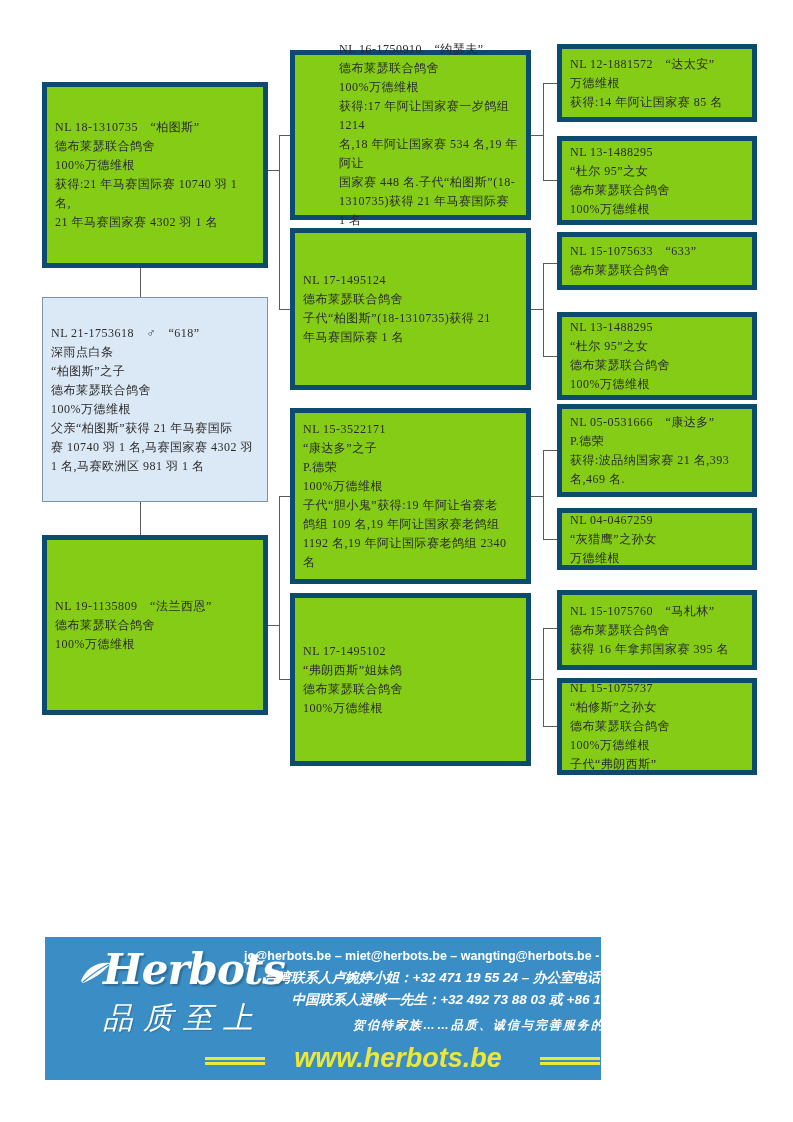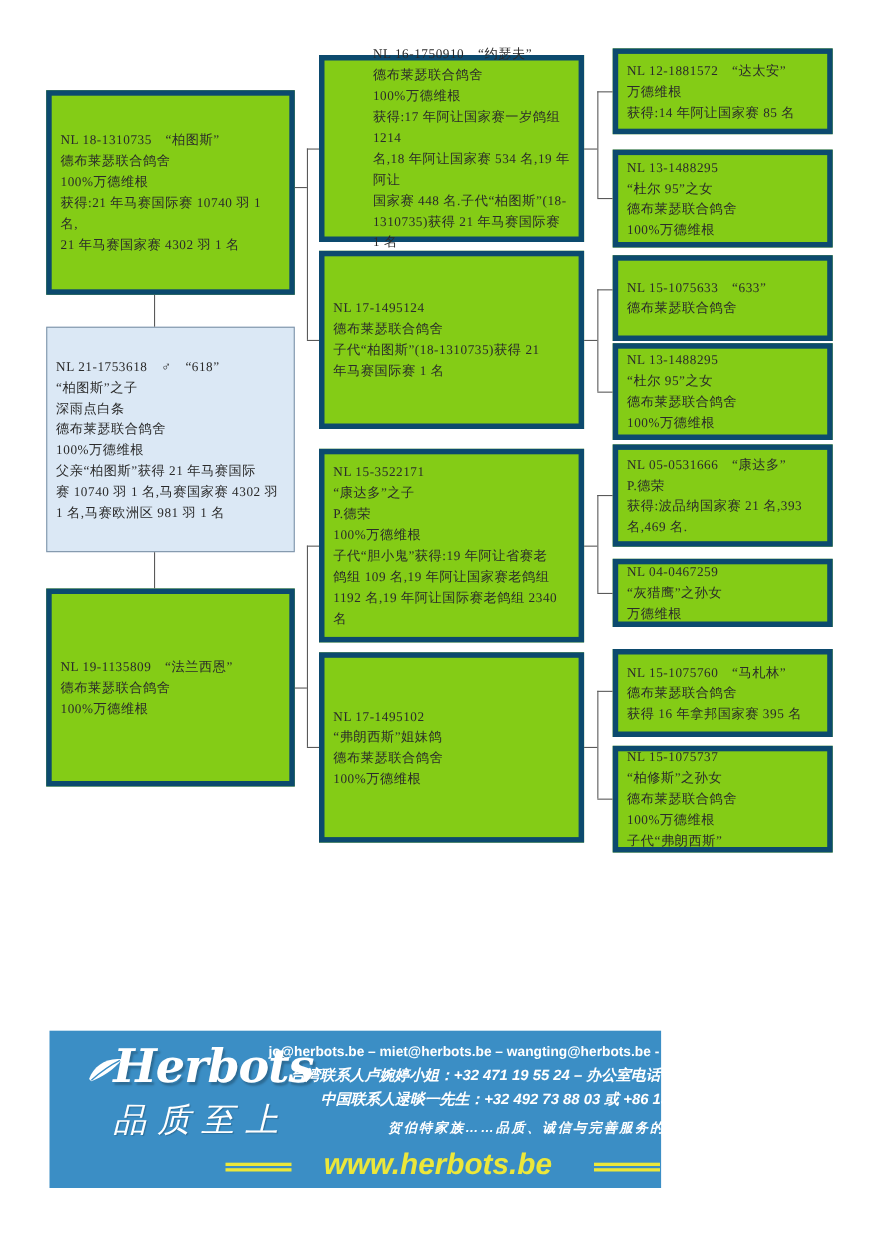--- a/index.html
+++ b/index.html
@@ -37,21 +37,21 @@
   #bL2{left:42px;top:297px;width:226px;height:205px;}
   #bL3{left:42px;top:535px;width:226px;height:180px;}
   
   #bM1{left:290px;top:50px;width:241px;height:170px;padding-left:44px;}
   #bM2{left:290px;top:228px;width:241px;height:162px;}
   #bM3{left:290px;top:408px;width:241px;height:176px;}
   #bM4{left:290px;top:593px;width:241px;height:173px;}
   
   #bR1{left:557px;top:44px;width:200px;height:78px;}
   #bR2{left:557px;top:136px;width:200px;height:89px;}
-  #bR3{left:557px;top:232px;width:200px;height:78px;}
+  #bR3{left:557px;top:232px;width:200px;height:58px;}
   #bR4{left:557px;top:312px;width:200px;height:88px;}
   #bR5{left:557px;top:404px;width:200px;height:93px;}
   #bR6{left:557px;top:508px;width:200px;height:62px;}
   #bR7{left:557px;top:590px;width:200px;height:80px;}
   #bR8{left:557px;top:678px;width:200px;height:97px;}
 
   .conn{position:absolute;background:#5a5a5a;}
   .conn.h{height:1px;}
   .conn.v{width:1px;}
 
@@ -116,22 +116,22 @@
 
   <div class="box" id="bL1">
       <div class="ln">NL 18-1310735　“柏图斯”</div>
       <div class="ln">德布莱瑟联合鸽舍</div>
       <div class="ln">100%万德维根</div>
       <div class="ln">获得:21 年马赛国际赛 10740 羽 1 名,</div>
       <div class="ln">21 年马赛国家赛 4302 羽 1 名</div>
     </div>
   <div class="box subject" id="bL2">
       <div class="ln">NL 21-1753618　♂　“618”</div>
+      <div class="ln">深雨点白条</div>
       <div class="ln">“柏图斯”之子</div>
-      <div class="ln">深雨点白条</div>
       <div class="ln">德布莱瑟联合鸽舍</div>
       <div class="ln">100%万德维根</div>
       <div class="ln">父亲“柏图斯”获得 21 年马赛国际</div>
       <div class="ln">赛 10740 羽 1 名,马赛国家赛 4302 羽</div>
       <div class="ln">1 名,马赛欧洲区 981 羽 1 名</div>
     </div>
   <div class="box" id="bL3">
       <div class="ln">NL 19-1135809　“法兰西恩”</div>
       <div class="ln">德布莱瑟联合鸽舍</div>
       <div class="ln">100%万德维根</div>

